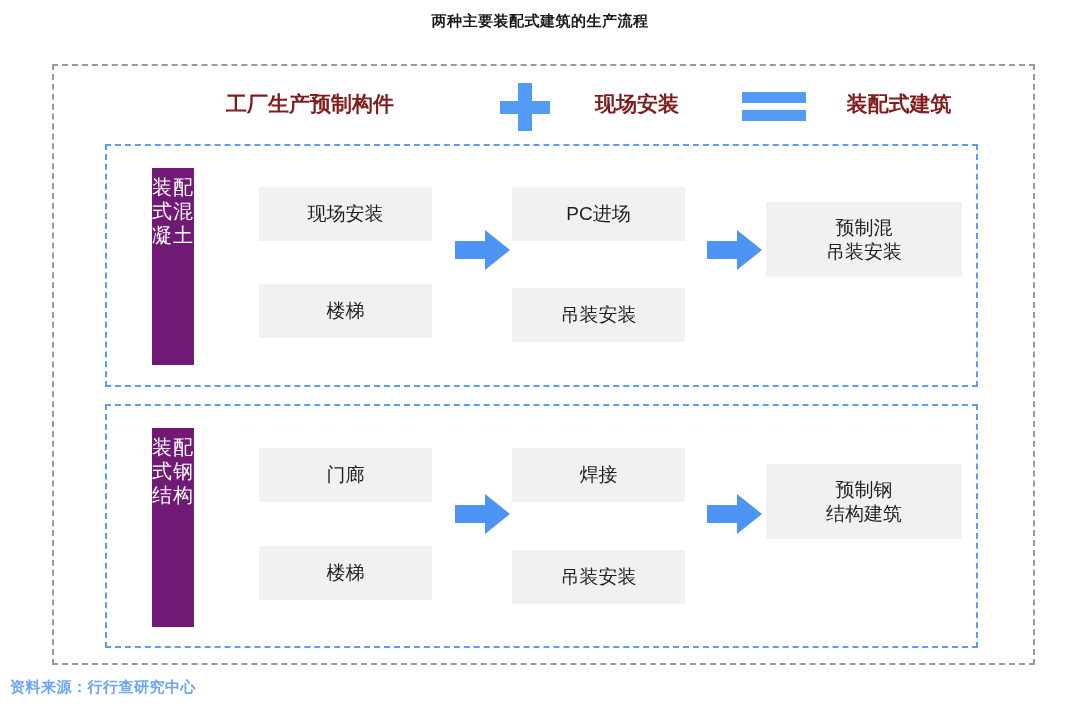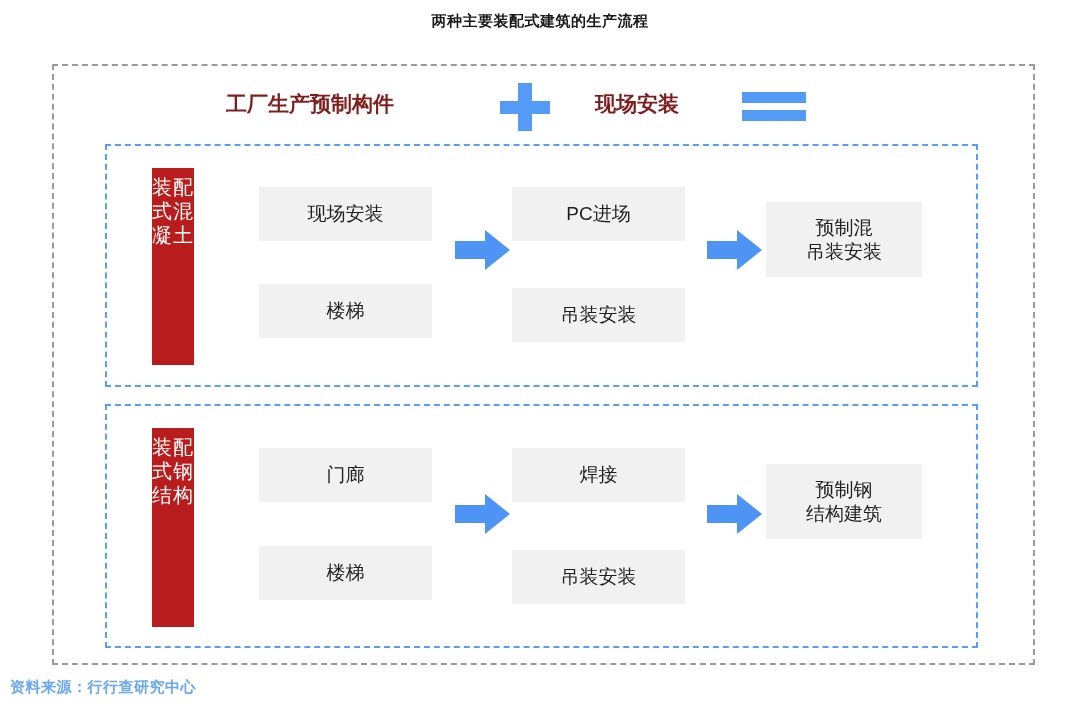--- a/index.html
+++ b/index.html
@@ -110,21 +110,21 @@
     box-sizing: border-box;
   }
   .section-pcc { top: 144px; height: 243px; }
   .section-steel { top: 404px; height: 244px; }
 
   
   .vlabel {
     position: absolute;
     left: 45px;
     width: 42px;
-    background: #b91c1c;
+    background: #701a75;
     color: #ffffff;
     font-size: 20px;
     font-weight: normal;
     text-align: center;
     box-sizing: border-box;
     padding-top: 7px;
     letter-spacing: 1px;
     line-height: 1.2;
     word-break: break-all;
   }
@@ -141,21 +141,21 @@
     align-items: center;
     justify-content: center;
     text-align: center;
     line-height: 1.25;
     box-sizing: border-box;
   }
 
   
   .col-a { left: 152px; width: 173px; }
   .col-b { left: 405px; width: 173px; }
-  .col-c { left: 659px; width: 156px; }
+  .col-c { left: 659px; width: 196px; }
 
   
   .s1-r1 { top: 41px;  height: 54px; }
   .s1-r2 { top: 138px; height: 54px; }
   .s1-r1b { top: 41px;  height: 54px; }
   .s1-r2b { top: 142px; height: 54px; }
   .s1-result { top: 56px; height: 75px; }
 
   
   .s2-r1 { top: 42px;  height: 54px; }
@@ -221,20 +221,21 @@
     <div class="bar-v"></div>
   </div>
 
   <div class="eq-term eq-term-2">现场安装</div>
 
   <div class="icon-equals">
     <div class="bar bar-top"></div>
     <div class="bar bar-bottom"></div>
   </div>
 
+  <div class="eq-term eq-term-3">装配式建筑</div>
 </div>
 
 <div class="section section-pcc">
 
   <div class="vlabel vlabel-pcc">装配式混凝土</div>
 
   <div class="pbox col-a s1-r1">现场安装</div>
   <div class="pbox col-a s1-r2">楼梯</div>
 
   <div class="arrow arrow-1">

